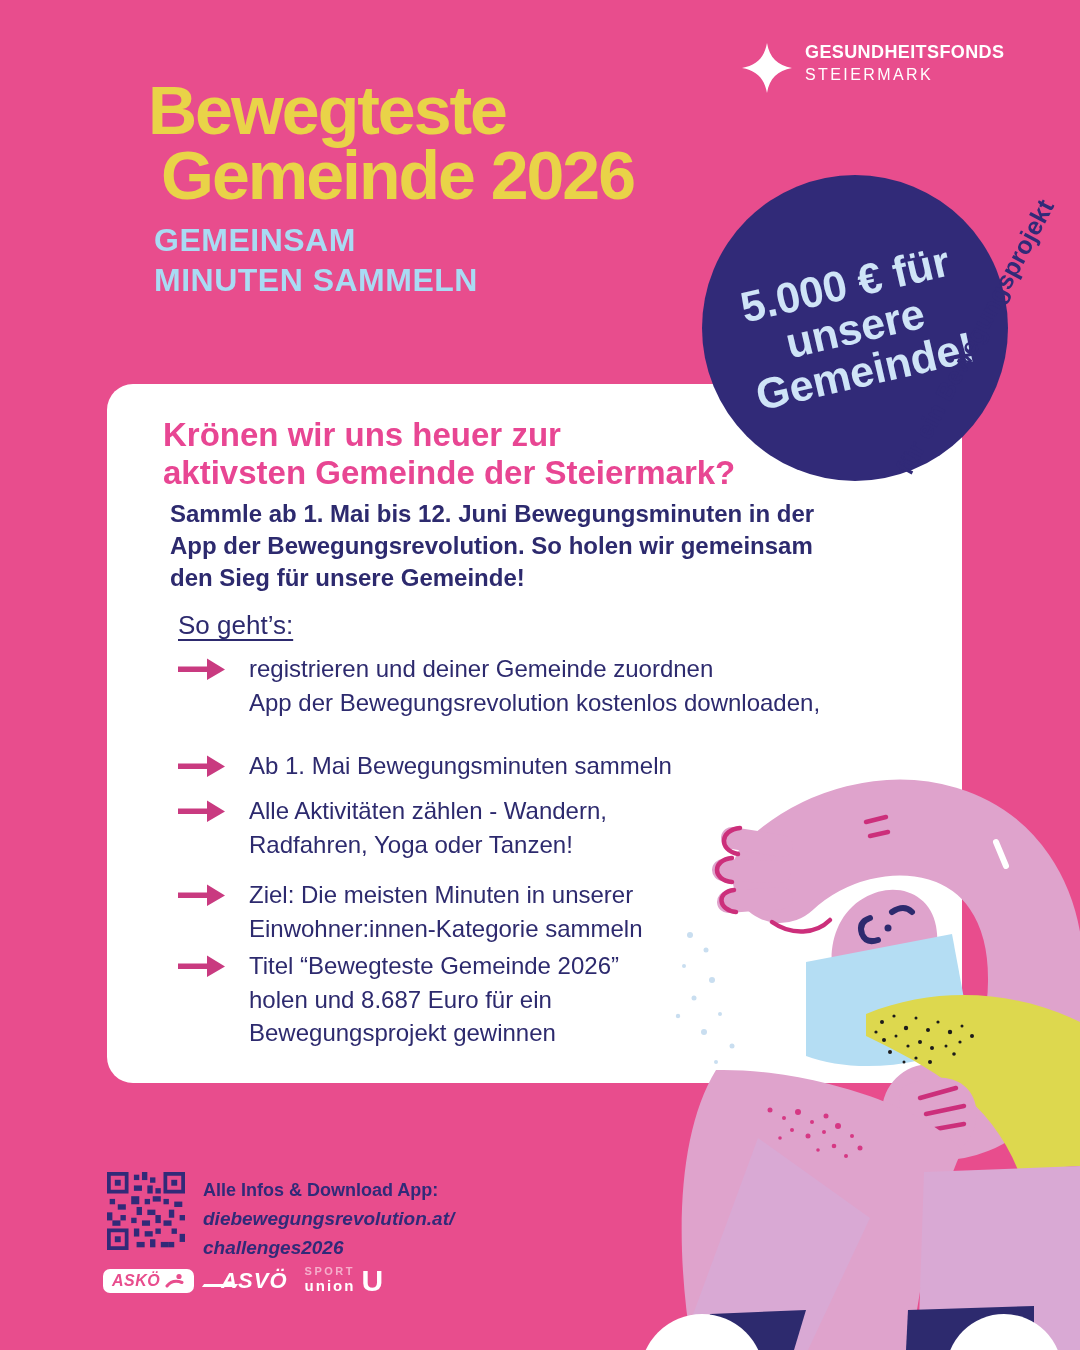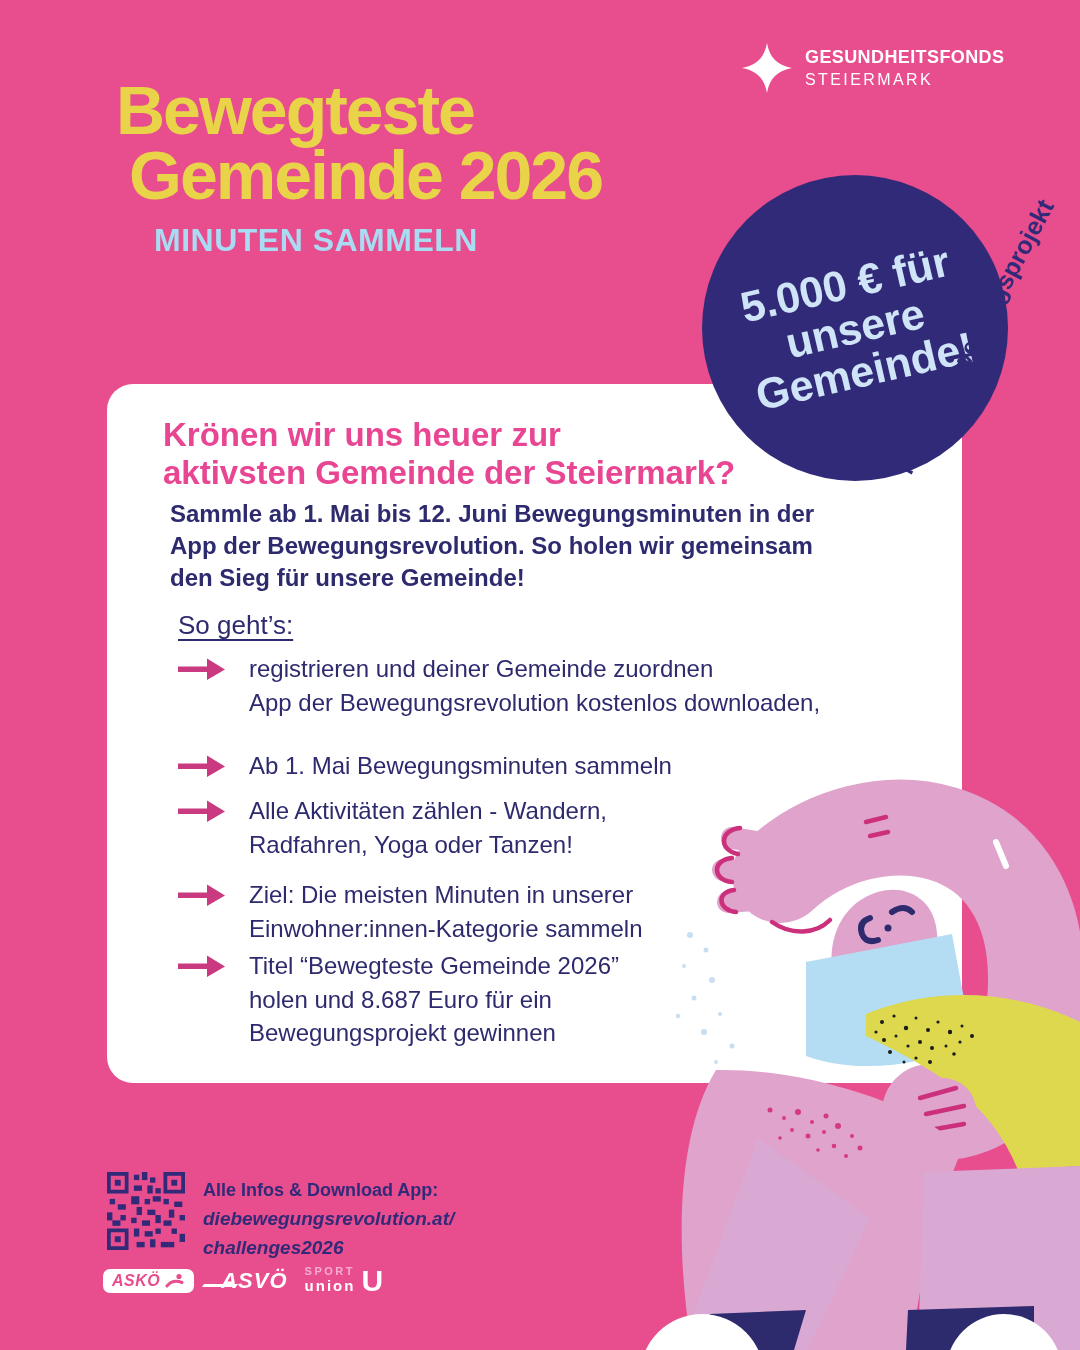--- a/index.html
+++ b/index.html
@@ -1,26 +1,26 @@
 <!DOCTYPE html>
 <html><head>
 <meta charset="utf-8">
 <style>
   html,body{margin:0;padding:0;background:#777;}
   .poster{
     position:relative;width:1080px;height:1350px;overflow:hidden;
     background:#e84d8d;font-family:"Liberation Sans",sans-serif;
   }
   
-  .gf-logo{position:absolute;top:42px;left:742px;display:flex;align-items:center;gap:13px;color:#fff;}
+  .gf-logo{position:absolute;top:42px;left:742px;display:flex;gap:13px;color:#fff;}
   .gf-star{width:50px;height:52px;flex:none;}
   .gf-name1{display:block;font-size:18px;font-weight:700;letter-spacing:.4px;}
   .gf-name2{display:block;font-size:16px;font-weight:400;letter-spacing:2.4px;margin-top:3px;}
   
-  .title{position:absolute;left:116px;top:78px;margin:0;color:#e9d348;font-size:68px;font-weight:800;line-height:.95;letter-spacing:-2px;}
+  .title{position:absolute;left:148px;top:78px;margin:0;color:#e9d348;font-size:68px;font-weight:800;line-height:.95;letter-spacing:-2px;}
   .title span{display:block;}
   .title .t2{padding-left:13px;}
   
   .subtitle{position:absolute;left:154px;top:220px;color:#a9dbf3;font-size:32px;font-weight:700;line-height:1.25;letter-spacing:.5px;}
   .subtitle span{display:block;}
   
   .badge{position:absolute;left:702px;top:175px;width:306px;height:306px;border-radius:50%;
     background:#312a78;display:flex;align-items:center;justify-content:center;z-index:4;}
   .badge-text{transform:rotate(-13deg);text-align:center;color:#cfe4f7;font-weight:700;font-size:43px;line-height:1.04;}
   .badge-text span{display:block;}
@@ -71,20 +71,21 @@
       <span class="gf-name2">STEIERMARK</span>
     </div>
   </div>
 
   <h1 class="title">
     <span class="t1">Bewegteste</span>
     <span class="t2">Gemeinde 2026</span>
   </h1>
 
   <div class="subtitle">
+    <span>GEMEINSAM</span>
     <span>MINUTEN SAMMELN</span>
   </div>
 
   <div class="badge">
     <div class="badge-text">
       <span>5.000 € für</span>
       <span>unsere</span>
       <span>Gemeinde!</span>
     </div>
   </div>

